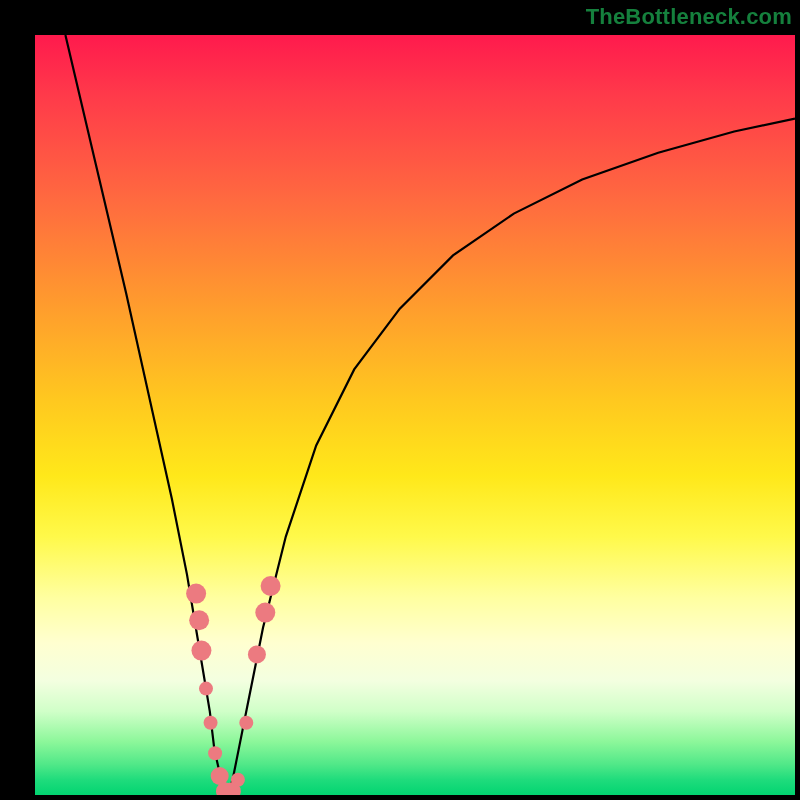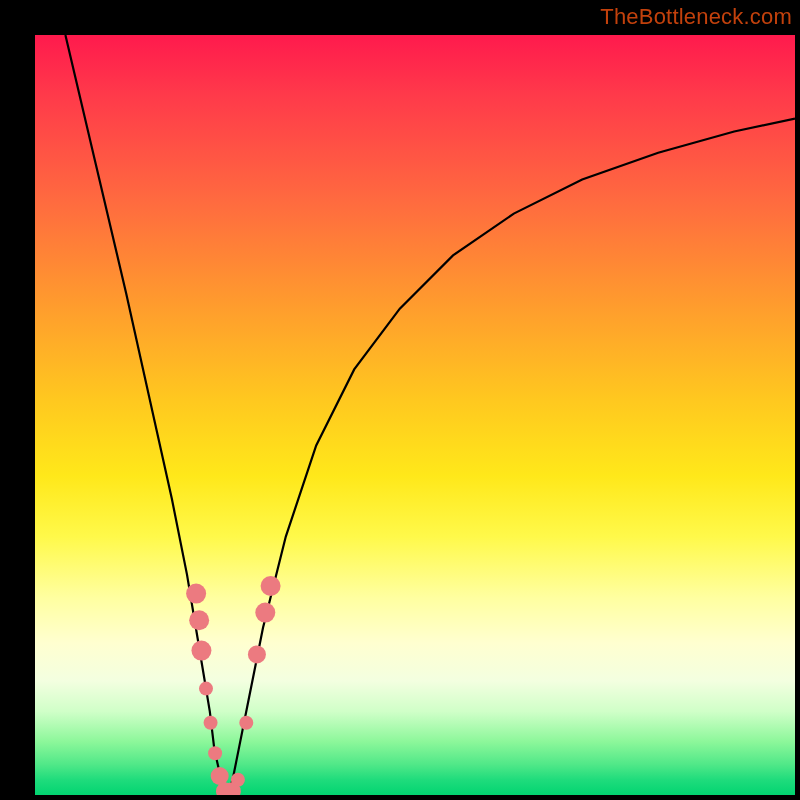--- a/index.html
+++ b/index.html
@@ -57,23 +57,23 @@
     stroke-width: 2.2;
   }
   .marker {
     fill: #ec7a80;
     stroke: none;
   }
   .watermark {
     position: absolute;
     top: 4px;
     right: 8px;
-    color: #c2410c;
+    color: #15803d;
     font-size: 22px;
-    font-weight: 400;
+    font-weight: 700;
     letter-spacing: 0.2px;
     user-select: none;
   }
 </style>
 </head>
 <body>
 
 <div class="frame">
   <div class="plot-area">
     <div class="gradient"></div>

